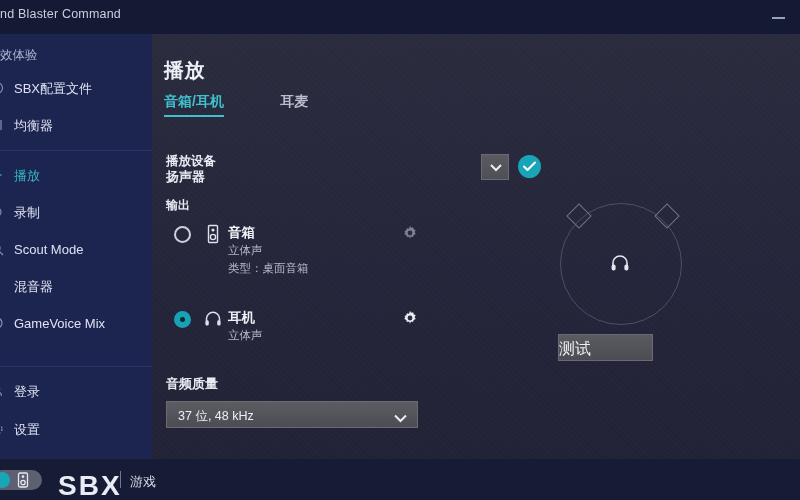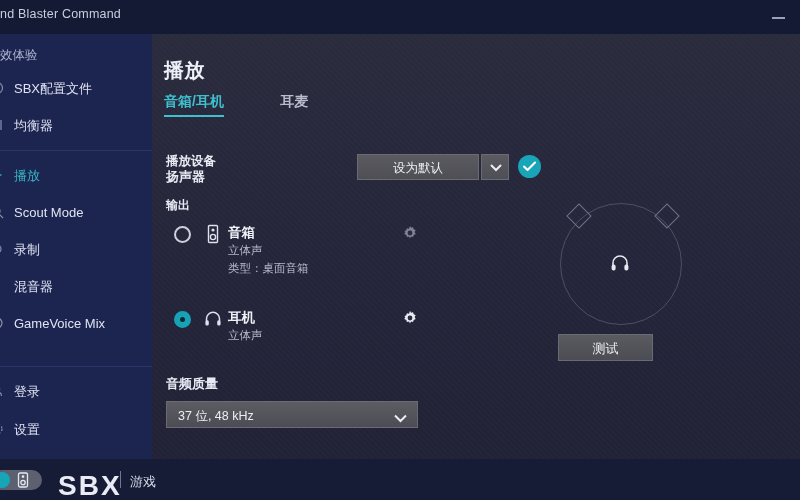--- a/index.html
+++ b/index.html
@@ -141,21 +141,21 @@
     border:1px solid #4d4f66;
   }
   .hp-center{position:absolute;left:93px;top:82px;width:24px;height:24px;}
   .spk{position:absolute;width:16px;height:16px;border:1px solid #6f7289;transform:rotate(45deg);}
   .spk.l{left:55px;top:38px;}
   .spk.r{left:143px;top:38px;}
   .test-btn{
     position:absolute;left:43px;top:165px;width:95px;height:27px;
     background:linear-gradient(180deg,#5a5a60 0%,#4c4c54 100%);
     border:1px solid #6a6a72;box-sizing:border-box;
-    color:#eceef5;font-size:13px;text-align:center;line-height:27px;cursor:pointer;
+    color:#eceef5;font-size:16px;text-align:left;line-height:27px;cursor:pointer;
   }
 
   
   .bottombar{
     position:absolute;left:0;top:459px;width:800px;height:41px;
     background:#161c35;
   }
   .bb-toggle{
     position:absolute;left:-8px;top:11px;width:50px;height:20px;border-radius:10px;
     background:#5c6070;cursor:pointer;
@@ -216,34 +216,34 @@
           <svg width="14" height="14" viewBox="0 0 14 14">
               <path d="M4 3l7 4-7 4z" fill="none" stroke="#37b6c4" stroke-width="1.2"></path>
             </svg>
         </span>
         <span>播放</span>
       </div>
 
       <div class="sb-item">
         <span class="sb-ico">
           <svg width="14" height="14" viewBox="0 0 14 14">
+              <circle cx="7" cy="7" r="4" fill="none" stroke="#aeb6d2" stroke-width="1.2"></circle>
+            </svg>
+        </span>
+        <span>录制</span>
+      </div>
+
+      <div class="sb-item">
+        <span class="sb-ico">
+          <svg width="14" height="14" viewBox="0 0 14 14">
               <circle cx="6" cy="6" r="4" fill="none" stroke="#aeb6d2" stroke-width="1.2"></circle>
               <path d="M9 9l4 4" stroke="#aeb6d2" stroke-width="1.2"></path>
             </svg>
         </span>
         <span>Scout Mode</span>
-      </div>
-
-      <div class="sb-item">
-        <span class="sb-ico">
-          <svg width="14" height="14" viewBox="0 0 14 14">
-              <circle cx="7" cy="7" r="4" fill="none" stroke="#aeb6d2" stroke-width="1.2"></circle>
-            </svg>
-        </span>
-        <span>录制</span>
       </div>
 
       <div class="sb-item">
         <span class="sb-ico">
           <svg width="14" height="14" viewBox="0 0 14 14">
               <path d="M3 3v8M8 3v8" stroke="#aeb6d2" stroke-width="1.2"></path>
               <circle cx="3" cy="7" r="1.6" fill="#aeb6d2"></circle>
               <circle cx="8" cy="5" r="1.6" fill="#aeb6d2"></circle>
             </svg>
         </span>
@@ -291,21 +291,20 @@
     <div class="tabs">
       <span class="tab active">音箱/耳机</span>
       <span class="tab">耳麦</span>
     </div>
 
     <div class="device-label">
       <div class="l1">播放设备</div>
       <div class="l2">扬声器</div>
     </div>
 
-    <div class="default-btn">设为默认</div>
     <div class="default-caret">
       <span>
         <svg width="14" height="12" viewBox="0 0 14 12">
             <path d="M2 3l5 5 5-5" fill="none" stroke="#eceef5" stroke-width="2"></path>
           </svg>
       </span>
     </div>
     <div class="check-circle">
       <svg width="15" height="13" viewBox="0 0 15 13">
           <path d="M2 6.5l3.5 3.5L13 2.5" fill="none" stroke="#ffffff" stroke-width="2.1" stroke-linecap="round" stroke-linejoin="round"></path>

